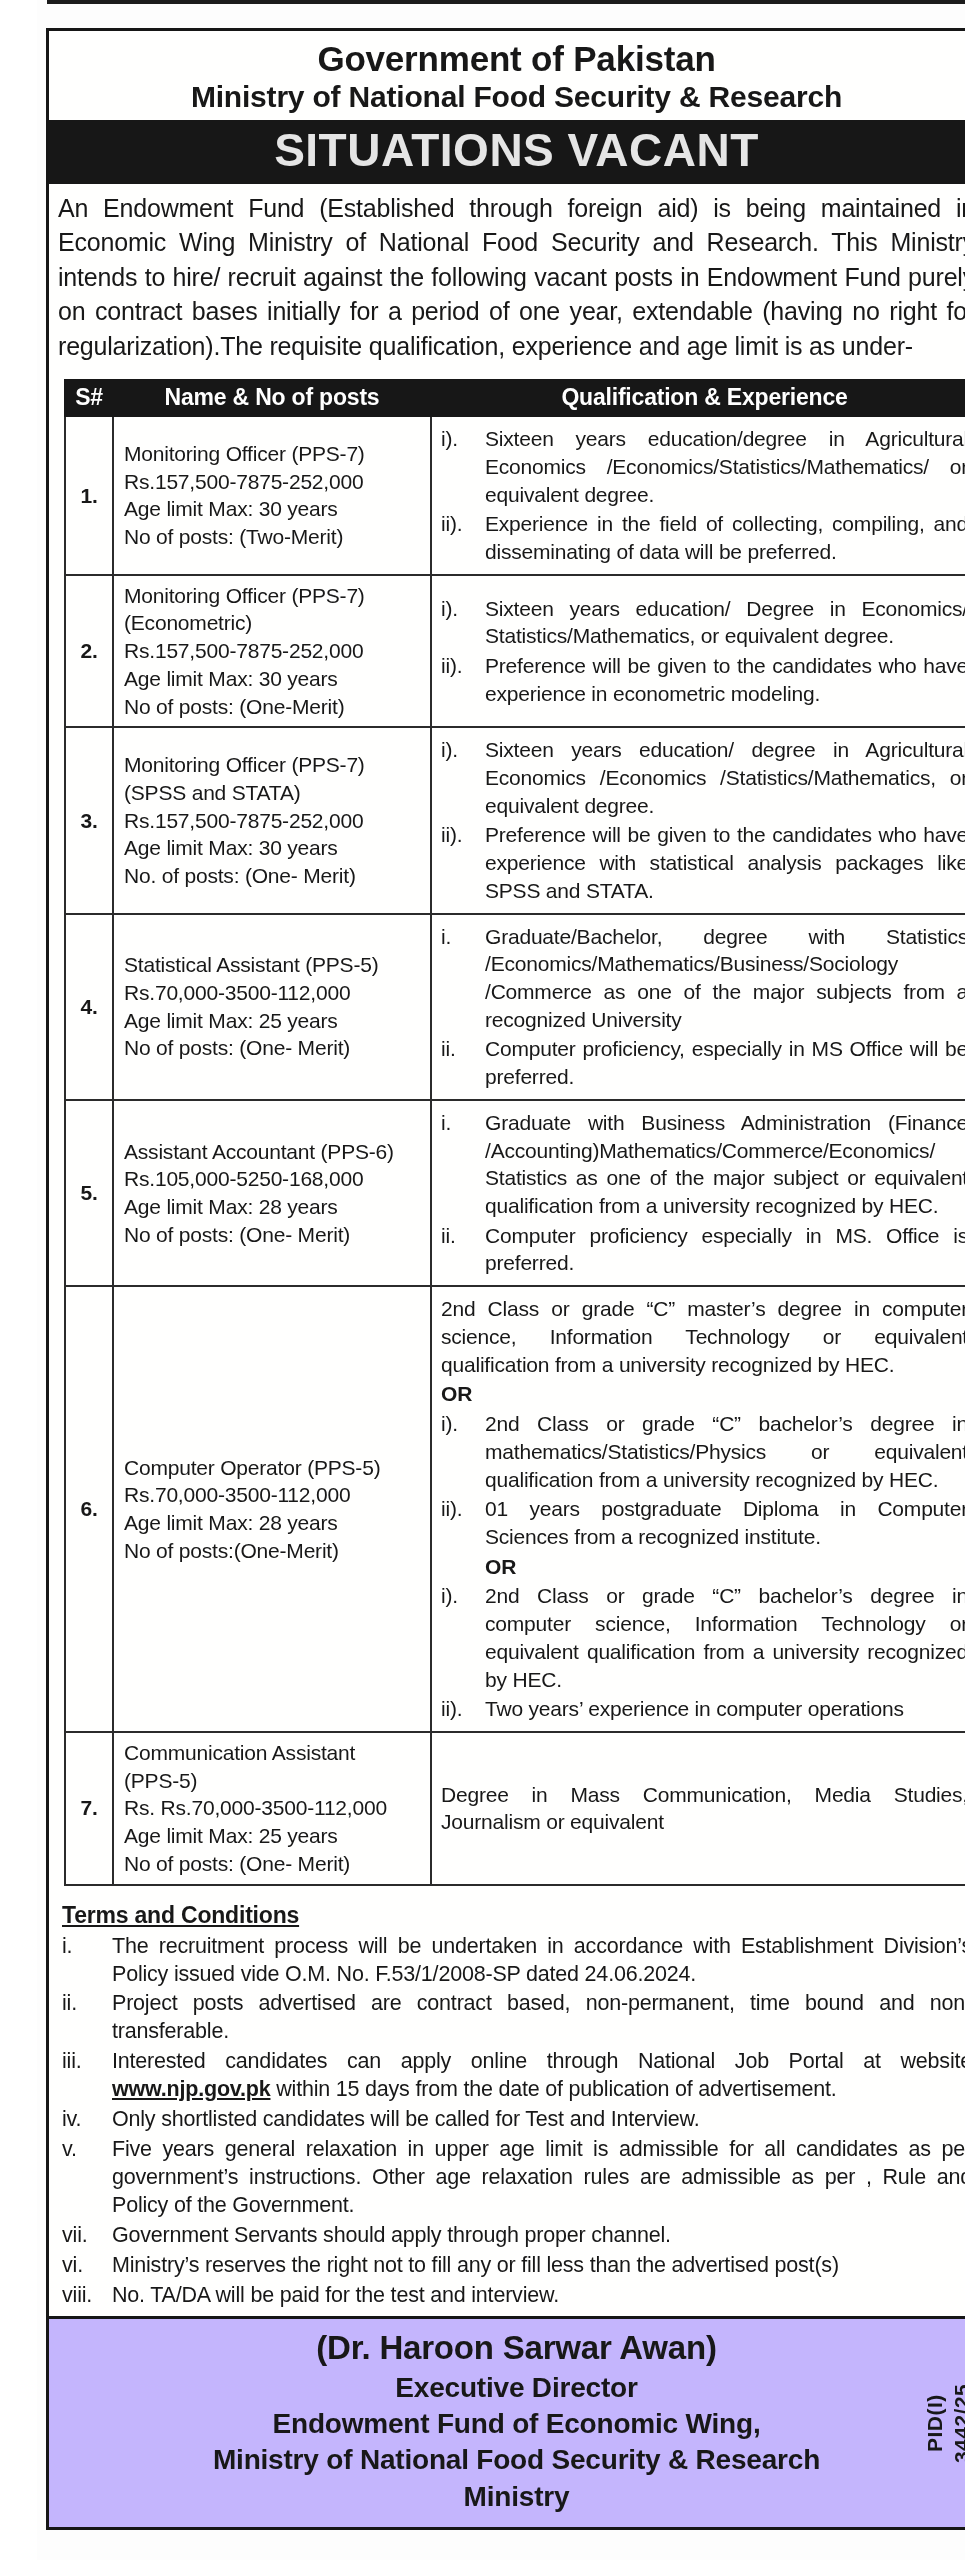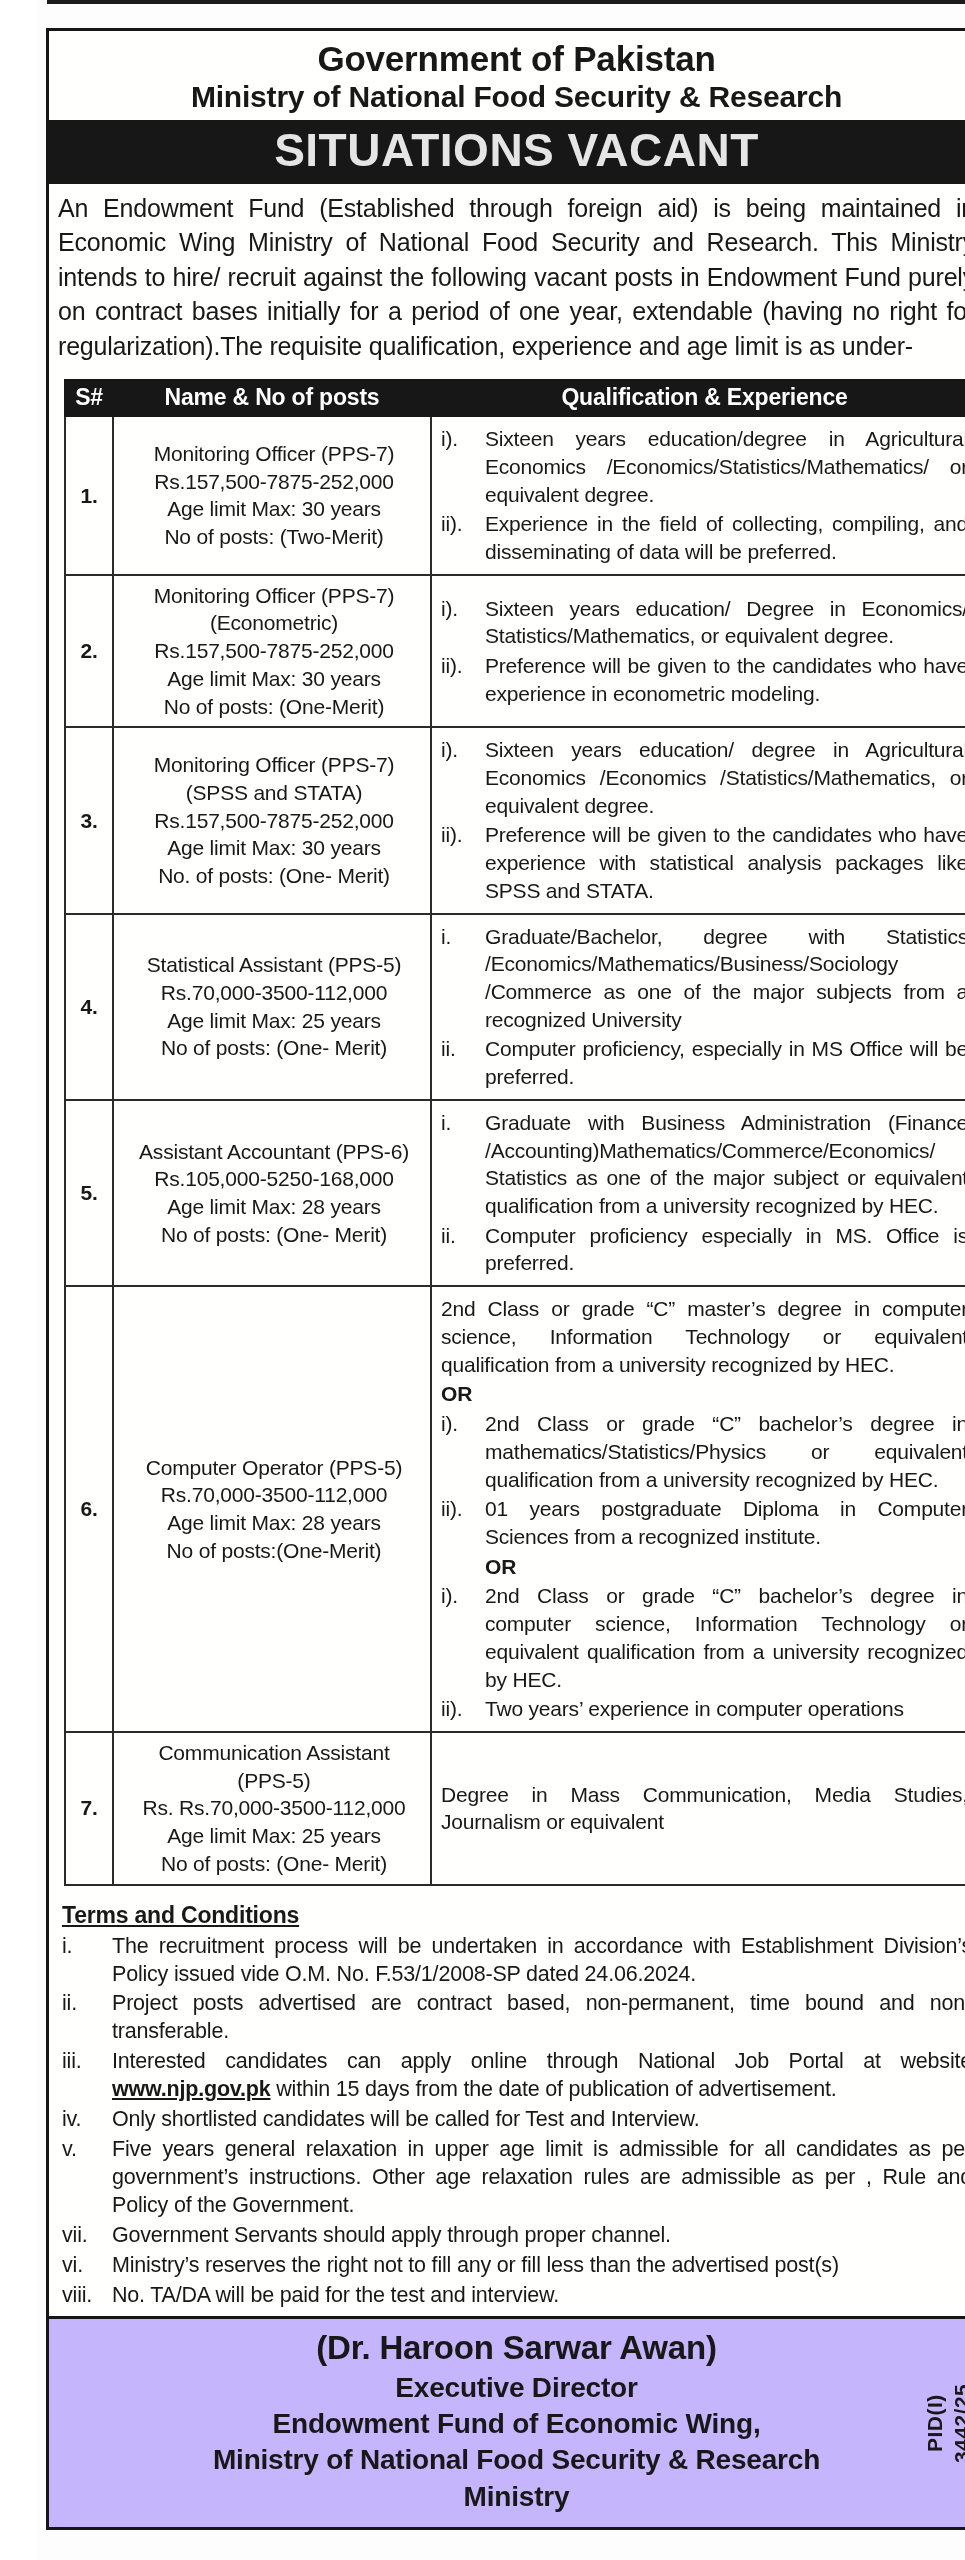--- a/index.html
+++ b/index.html
@@ -25,21 +25,21 @@
   }
   table.posts th{
     background:#171717;color:#ffffff;border:2px solid #171717;
     font-size:23px;font-weight:bold;padding:3px 4px;line-height:1.2;
   }
   table.posts td{
     border:2px solid #2b2b2b;vertical-align:middle;
     font-size:21px;line-height:1.32;
   }
   td.sno{width:44px;text-align:center;font-weight:bold;font-size:22px;}
-  td.name{width:300px;padding:6px 6px 6px 10px;text-align:center;}
+  td.name{width:300px;padding:6px 6px 6px 10px;}
   td.qual{padding:6px 9px;}
   .qitem{display:flex;margin:2px 0;}
   .qmark{flex:0 0 44px;}
   .qtext{flex:1;text-align:justify;}
   .qitem.or .qtext{font-weight:bold;text-align:left;}
   .qitem.indent{margin-left:44px;}
   .terms{padding:6px 12px 4px 13px;font-size:21.5px;}
   .terms-heading{font-weight:bold;text-decoration:underline;font-size:23px;margin:2px 0 4px;}
   .term{display:flex;line-height:1.3;margin:2px 0;}
   .tmark{flex:0 0 50px;}

